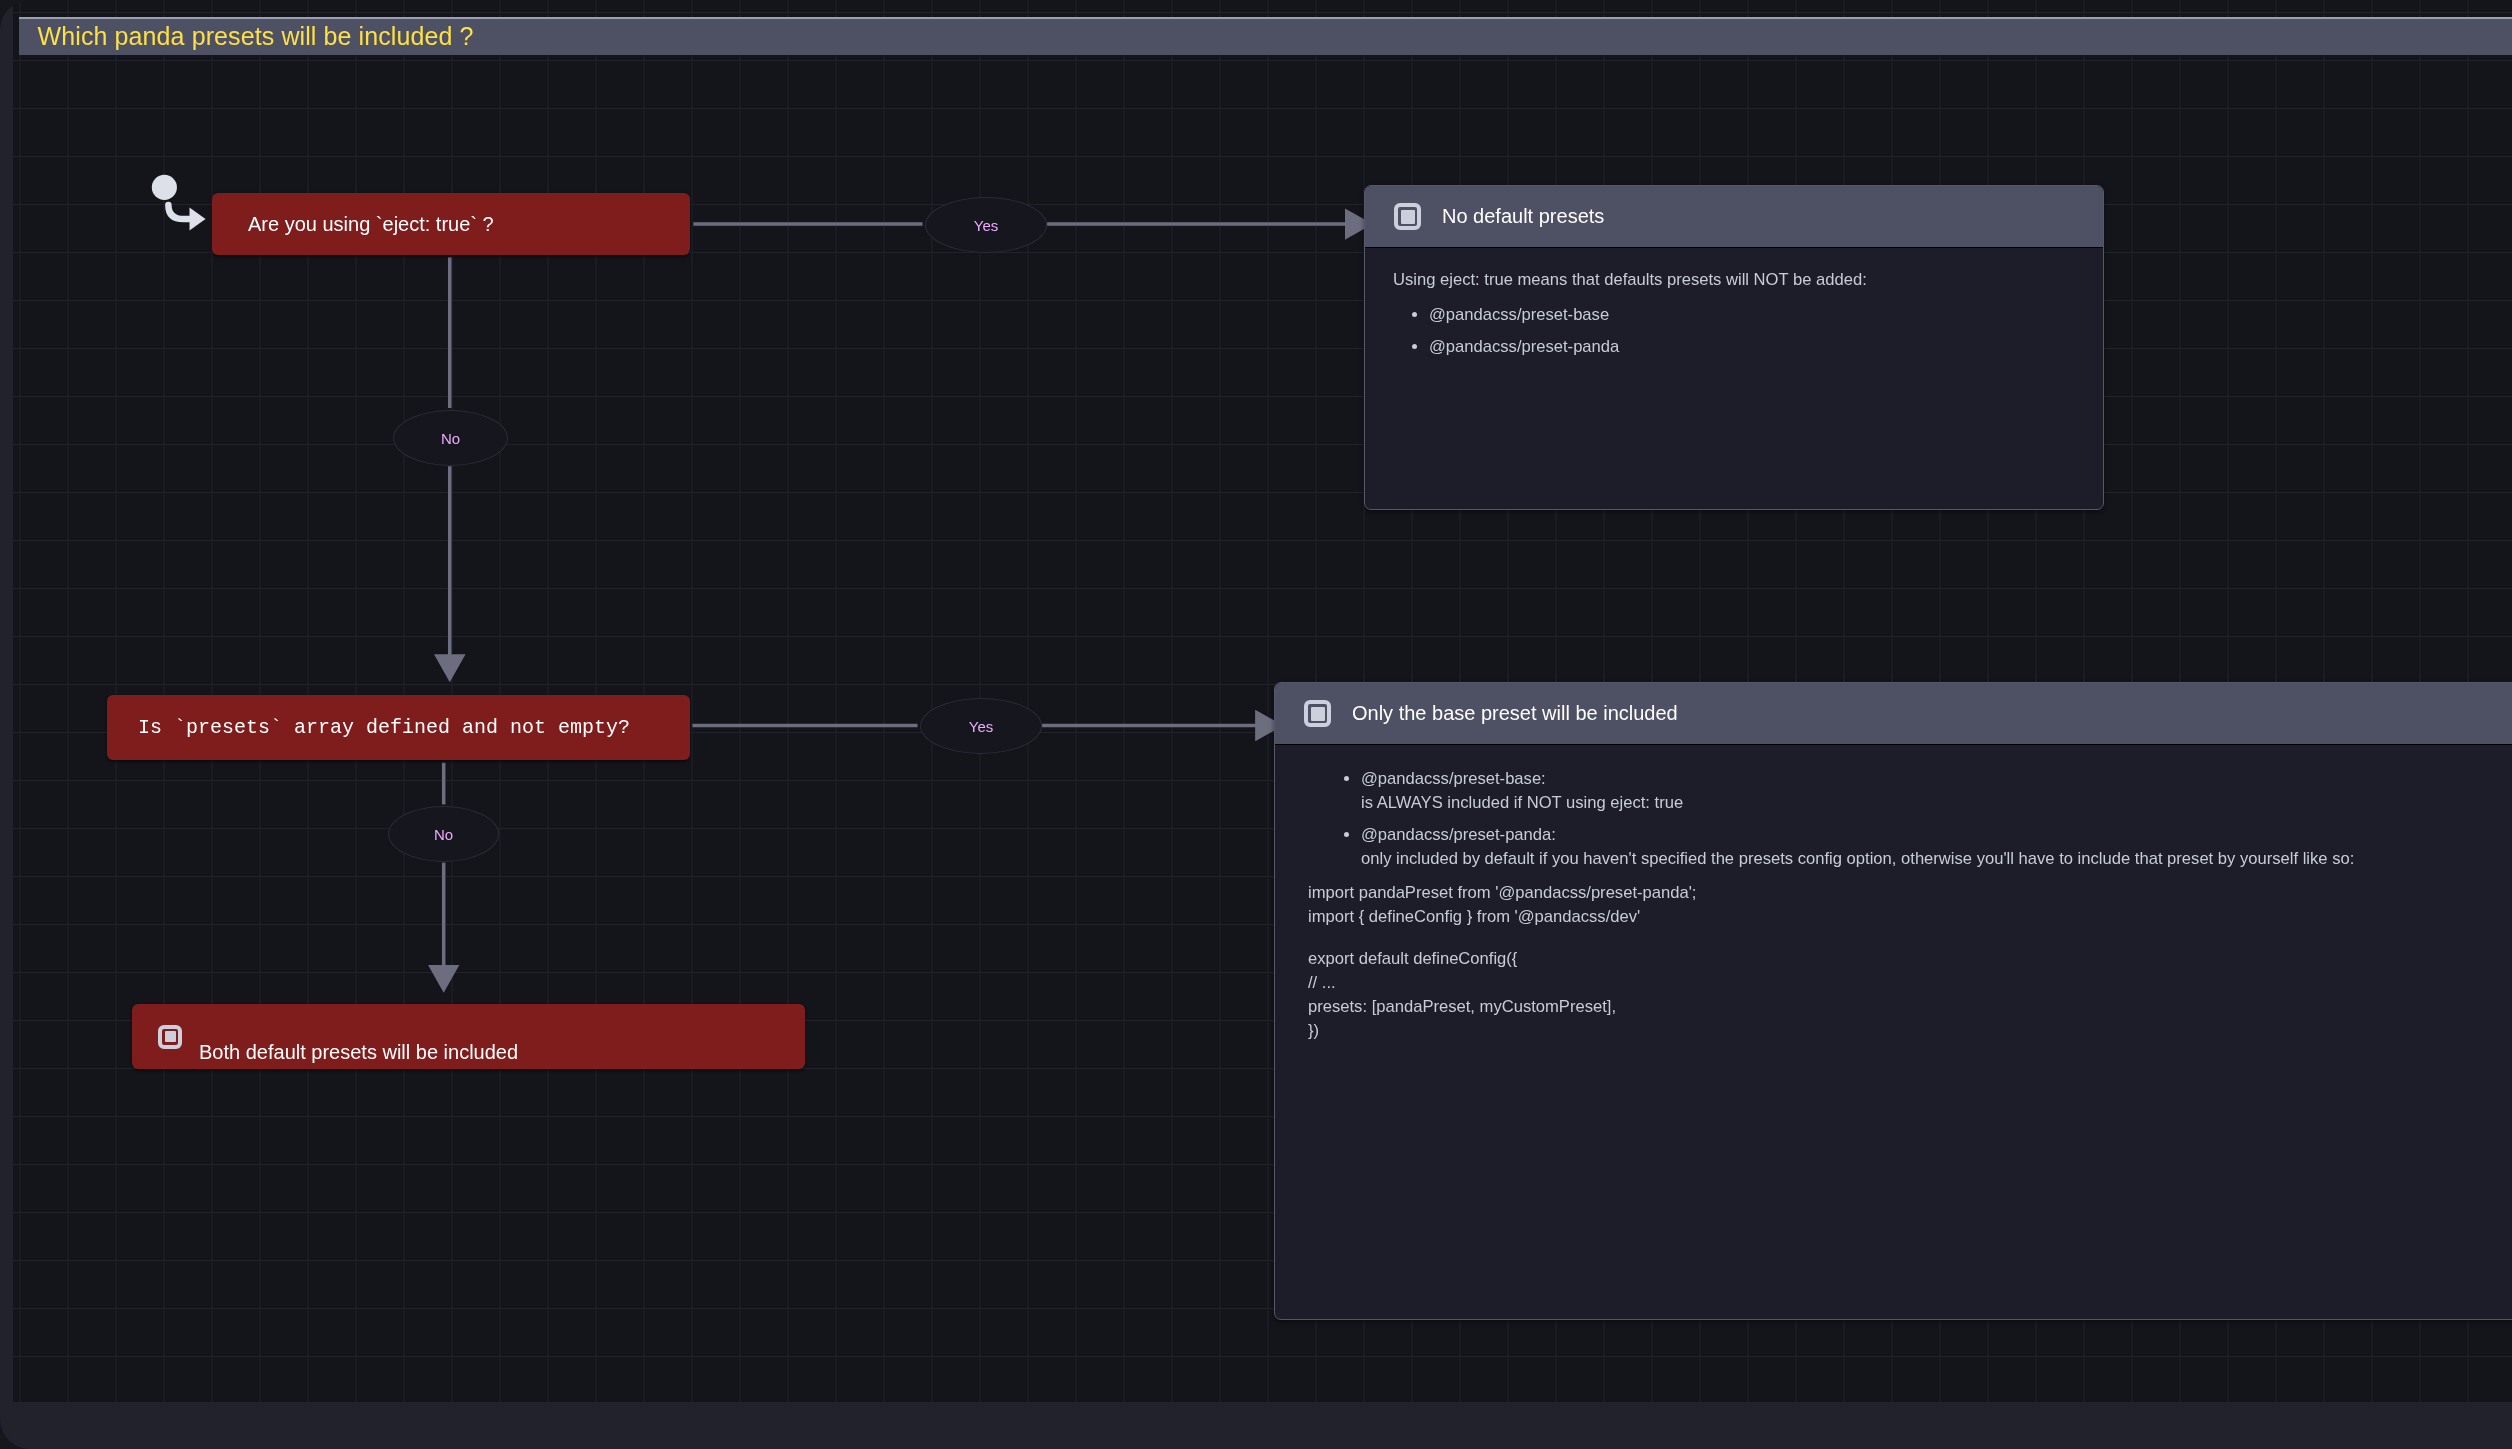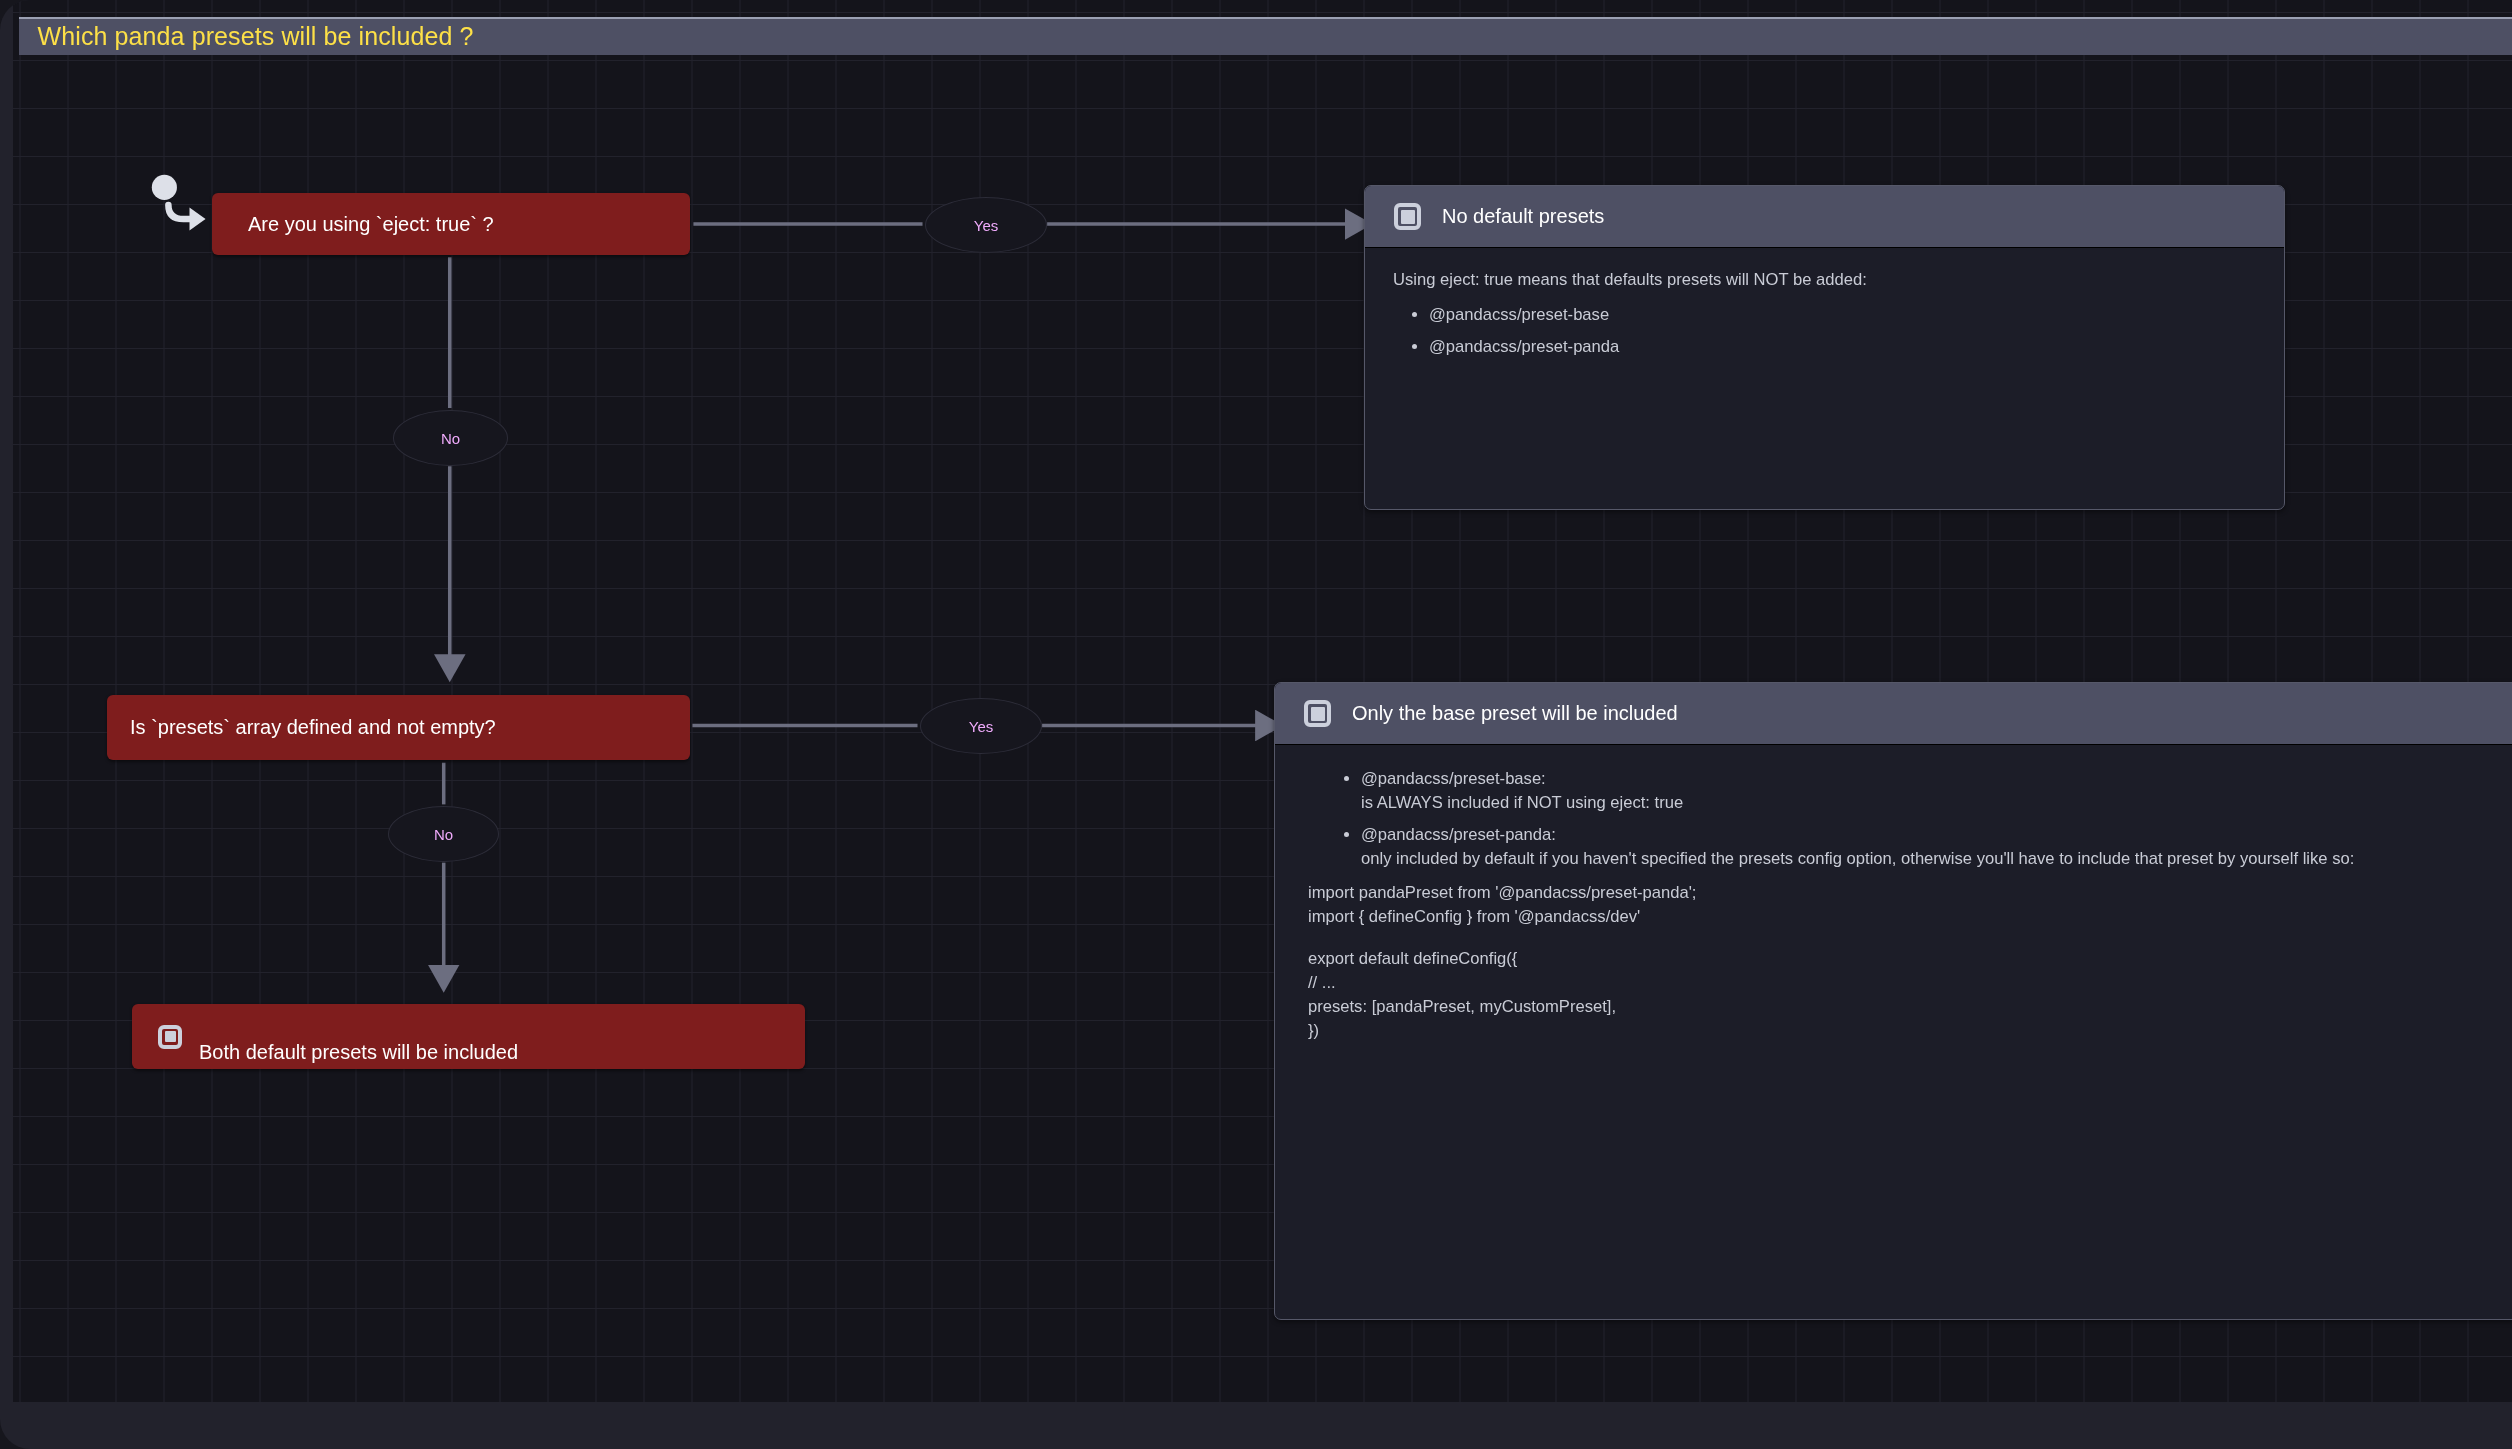--- a/index.html
+++ b/index.html
@@ -79,21 +79,21 @@
   .node .node-text {
     color: #ffffff;
     font-size: 20px;
     white-space: nowrap;
   }
 
   #node-eject   { left: 212px;  top: 193px;  width: 478px;  height: 62px; }
   #node-eject .node-text { padding-left: 36px; }
 
   #node-presets { left: 107px;  top: 695px; width: 583px; height: 65px; }
-  #node-presets .node-text { padding-left: 23px; }
+  #node-presets .node-text { padding-left: 31px; font-family: Liberation Mono, monospace; }
 
   #node-both {
     left: 132px; top: 1004px; width: 673px; height: 65px;
     padding-left: 26px;
   }
   #node-both .node-text { font-size: 20px; padding-left: 17px; margin-top: 32px; }
 
   
   .edge-label {
     position: absolute;
@@ -146,21 +146,21 @@
   .panel-body ul {
     margin: 0 0 10px 0;
     padding-left: 36px;
     list-style: disc;
   }
   .panel-body li { margin: 0 0 8px 0; }
   .panel-body li .sub { display: block; }
   .panel-body .code-line { margin: 0; white-space: pre; }
   .panel-body .code-gap { height: 18px; }
 
-  #panel-nodefault { left: 1364px; top: 185px;  width: 921px; height: 325px; }
+  #panel-nodefault { left: 1364px; top: 185px;  width: 740px; height: 325px; }
   #panel-base      { left: 1274px; top: 682px; width: 1402px; height: 638px; }
   #panel-base .panel-body { padding-top: 22px; padding-left: 33px; }
   #panel-base ul { padding-left: 53px; }
 
   
   .note-icon {
     width: 27px; height: 27px;
     border-radius: 6px;
     border: 4.5px solid #ccd0dc;
     box-sizing: border-box;

